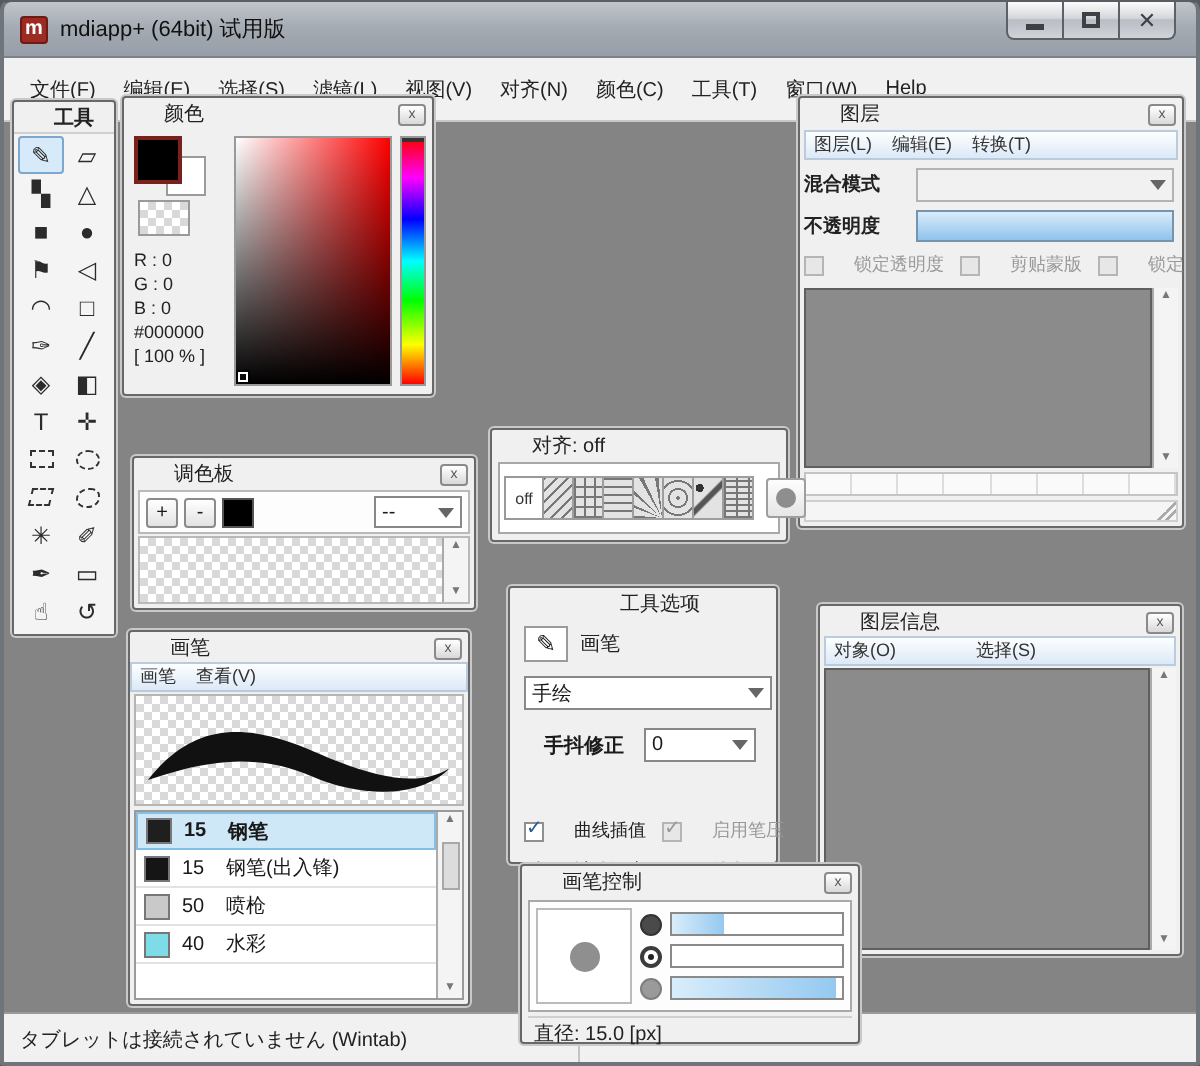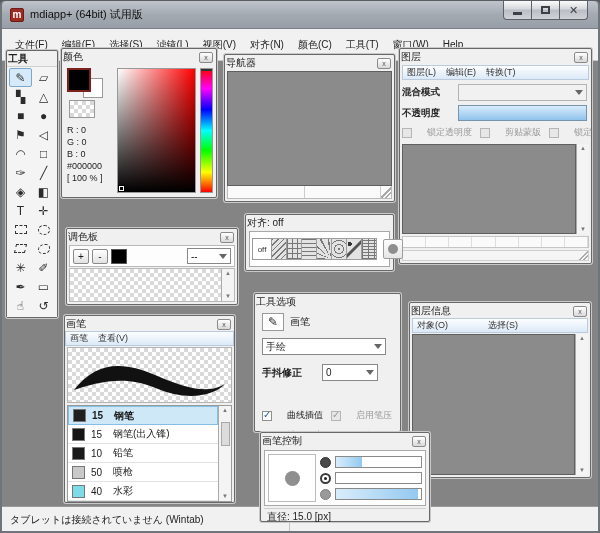--- a/index.html
+++ b/index.html
@@ -24,21 +24,21 @@
   .menubar { position:absolute; left:0; top:28px; right:0; height:32px; background:#f1f1f1; border-bottom:1px solid #c9c9c9; display:flex; align-items:center; padding:0 6px; }
   .menubar .menu-item { padding:2px 7px; font-size:10px; color:#222; }
 
   
   .statusbar { position:absolute; left:0; right:0; bottom:0; height:25px; background:#f1f1f1; border-top:1px solid #9a9a9a; display:flex; z-index:1; }
   .status-cell { border-right:1px solid #c4c4c4; padding:6px 8px 0 8px; font-size:10px; color:#222; }
   .status-cell.first { width:288px; }
 
   
   .panel { position:absolute; background:#f0f0f0; border:1px solid #686868; box-shadow:0 0 0 1px #c9c9c9; display:flex; flex-direction:column; border-radius:2px; }
-  .panel-title { height:15px; display:flex; align-items:center; padding:1px 3px 0 1px; font-size:10px; color:#222; flex:0 0 auto; }
+  .panel-title { height:15px; display:flex; align-items:center; padding:1px 3px 0 20px; font-size:10px; color:#222; flex:0 0 auto; }
   .panel-title .t { flex:1; white-space:nowrap; overflow:hidden; }
   .close-btn { width:14px; height:11px; border:1px solid #8a8a8a; border-radius:2px; background:linear-gradient(#fff,#d8d8d8); font-size:7px; line-height:9px; text-align:center; color:#555; }
   .well { background:#8b8b8b; border:1px solid #5f5f5f; }
   .checker { background-color:#fff; background-image:linear-gradient(45deg,#d9d9d9 25%,transparent 25%,transparent 75%,#d9d9d9 75%),linear-gradient(45deg,#d9d9d9 25%,transparent 25%,transparent 75%,#d9d9d9 75%); background-size:8px 8px; background-position:0 0,4px 4px; }
   .menustrip { height:15px; display:flex; align-items:center; background:linear-gradient(#fdfeff,#dbe9f7); border:1px solid #b9cbdd; font-size:9px; color:#333; padding:0 4px; flex:0 0 auto; }
   .menustrip span { margin-right:10px; }
 
   
   .vscroll { width:13px; background:#f4f4f4; border-left:1px solid #aaa; display:flex; flex-direction:column; justify-content:space-between; align-items:center; flex:0 0 auto; }
   .vscroll .arr { font-size:6px; color:#777; line-height:9px; }
@@ -120,21 +120,21 @@
   .pat-grid { background-image:repeating-linear-gradient(0deg,#777 0 1px,transparent 1px 5px),repeating-linear-gradient(90deg,#777 0 1px,transparent 1px 5px); }
   .pat-horizon { background-image:repeating-linear-gradient(180deg,#777 0 1px,transparent 1px 4px); }
   .pat-fan { background-image:repeating-conic-gradient(from 230deg at 100% 100%,#777 0deg 5deg,transparent 5deg 20deg); }
   .pat-concentric { background-image:repeating-radial-gradient(circle at 50% 50%,#777 0 1px,transparent 1px 4px); }
   .pat-curve { background-image:linear-gradient(135deg,transparent 42%,#555 46%,#555 54%,transparent 58%),radial-gradient(circle at 20% 25%,#333 2px,transparent 2px); }
   .pat-grid3d { background-image:repeating-linear-gradient(0deg,#777 0 1px,transparent 1px 3px),repeating-linear-gradient(90deg,#777 0 1px,transparent 1px 6px); }
   .align-dot-btn { width:20px; height:20px; border:1px solid #9e9e9e; border-radius:2px; background:linear-gradient(#fdfdfd,#e6e6e6); margin-left:6px; display:flex; align-items:center; justify-content:center; flex:0 0 auto; }
   .align-dot { width:10px; height:10px; border-radius:50%; background:#8e8e8e; }
 
   
-  #panel-tool-options { left:252px; top:292px; width:147px; height:139px; }
+  #panel-tool-options { left:252px; top:292px; width:135px; height:139px;text-align:center; }
   .opt-body { flex:1; padding:4px 7px; }
   .opt-head { display:flex; align-items:center; margin-bottom:7px; }
   .opt-tool-icon { width:22px; height:18px; border:1px solid #9a9a9a; background:#fff; display:flex; align-items:center; justify-content:center; font-size:12px; margin-right:6px; }
   .opt-head .nm { font-size:10px; color:#222; }
   .opt-combo-wide { width:124px; margin-bottom:9px; }
   .opt-correct { display:flex; align-items:center; margin-bottom:9px; }
   .opt-correct .lbl { font-size:10px; font-weight:bold; width:60px; }
   .opt-correct .combo { width:56px; }
   .opt-checks { display:grid; grid-template-columns:1fr 1fr; row-gap:7px;margin-top:28px; }
 
@@ -310,32 +310,20 @@
       </div>
       <div class="sv-box">
         <span class="sv-cursor"></span>
       </div>
       <div class="hue-bar">
         <span class="hue-cursor"></span>
       </div>
     </div>
   </div>
 
-  <div class="panel" id="panel-navigator">
-    <div class="panel-title">
-      <span class="t">导航器</span>
-      <span class="close-btn">x</span>
-    </div>
-    <div class="nav-canvas well"></div>
-    <div class="nav-footer">
-      <span class="cell"></span>
-      <span class="cell"></span>
-      <span class="grip"></span>
-    </div>
-  </div>
 
   <div class="panel" id="panel-layers">
     <div class="panel-title">
       <span class="t">图层</span>
       <span class="close-btn">x</span>
     </div>
     <div class="layers-body">
       <div class="menustrip">
           <span class="menu-item">图层(L)</span>
           <span class="menu-item">编辑(E)</span>
@@ -493,25 +481,20 @@
             <span class="sw" style="background: rgb(31, 31, 31);"></span>
             <span class="size">15</span>
             <span>钢笔</span>
           </div>
           <div class="brush-row">
             <span class="sw" style="background: rgb(21, 21, 21);"></span>
             <span class="size">15</span>
             <span>钢笔(出入锋)</span>
           </div>
           <div class="brush-row">
-            <span class="sw" style="background: rgb(26, 26, 26);"></span>
-            <span class="size">10</span>
-            <span>铅笔</span>
-          </div>
-          <div class="brush-row">
             <span class="sw" style="background: rgb(201, 201, 201);"></span>
             <span class="size">50</span>
             <span>喷枪</span>
           </div>
           <div class="brush-row">
             <span class="sw" style="background: rgb(126, 220, 232);"></span>
             <span class="size">40</span>
             <span>水彩</span>
           </div>
         </div>

